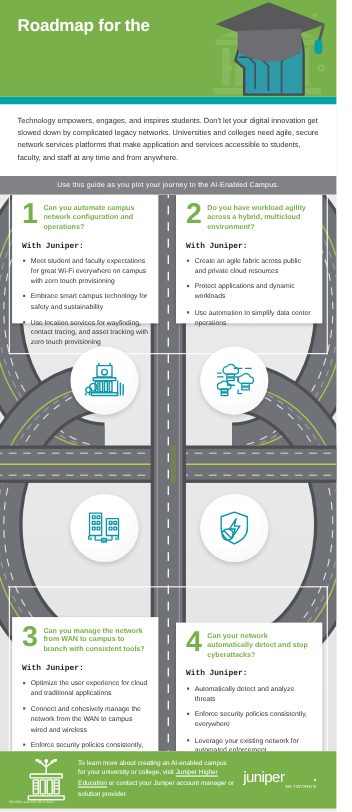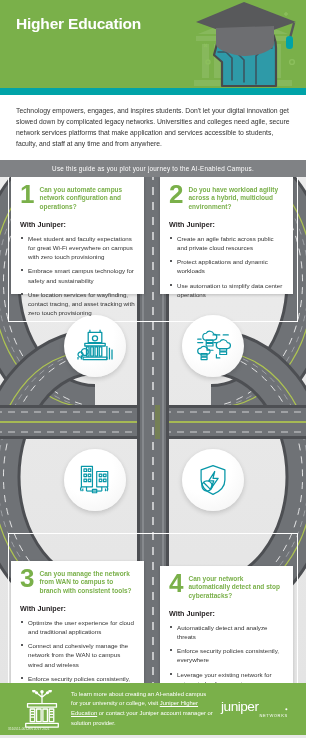--- a/index.html
+++ b/index.html
@@ -77,20 +77,21 @@
     color: #7ab04a; font-size: 26px; font-weight: bold; line-height: .82;
     flex: 0 0 auto; margin-top: -1px;
   }
   .card-q {
     color: #7ab04a; font-size: 6.5px; font-weight: bold; line-height: 1.28;
     padding-top: 1px;
   }
   .card-with {
     color: #231f20; font-size: 7.2px; font-weight: bold;
     margin: 9px 0 5px 0;
+    font-family: Liberation Mono, monospace;
   }
   .card ul { list-style: none; }
   .card li {
     position: relative; padding-left: 8px; margin-bottom: 5px;
     font-size: 6.2px; line-height: 1.48; color: #333333;
   }
   .card li:before {
     content: ""; position: absolute; left: 1px; top: 3px;
     width: 2px; height: 2px; background: #58595b;
   }
@@ -173,21 +174,21 @@
 
       <g fill="none" stroke="#8cbf5d" stroke-width="1.4">
         <circle cx="24" cy="62" r="2"></circle>
         <circle cx="108" cy="62" r="2.4"></circle>
         <path d="M20 44 l3 3 M23 44 l-3 3"></path>
         <path d="M100 14 l4 0 M102 12 l0 4"></path>
       </g>
     </svg>
 
     <div class="header-title">
-      <div>Higher Education</div>
+      <div>Roadmap for the</div>
     </div>
   </div>
 
   <div class="teal-bar"></div>
 
   <div class="intro">
     <p>Technology empowers, engages, and inspires students. Don't let your digital innovation get slowed down by complicated legacy networks. Universities and colleges need agile, secure network services platforms that make application and services accessible to students, faculty, and staff at any time and from anywhere.</p>
   </div>
 
   <div class="banner">

